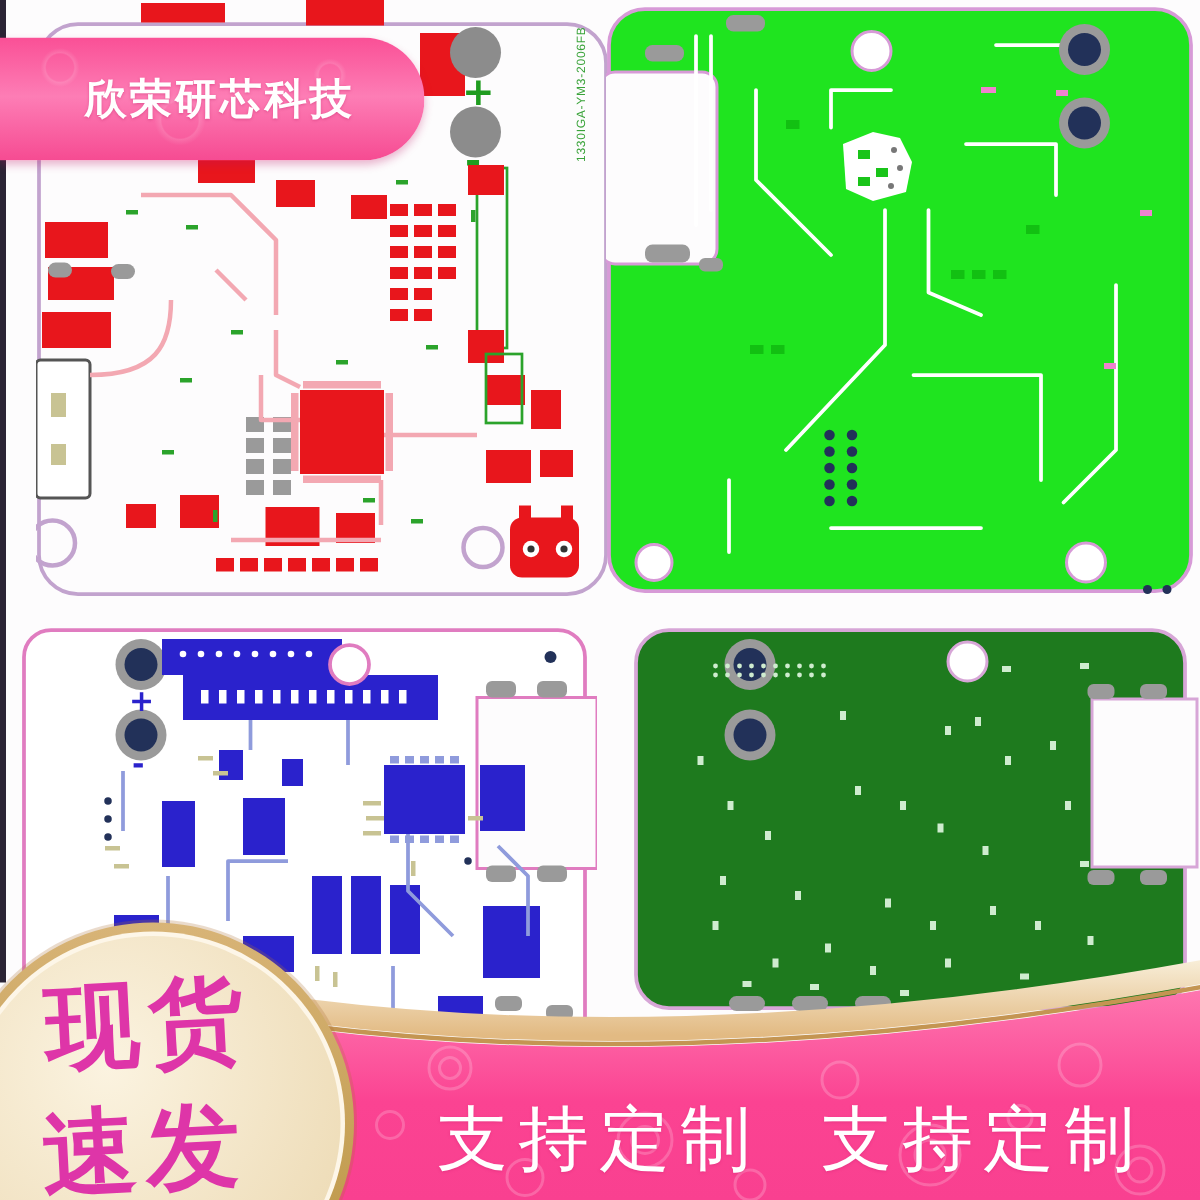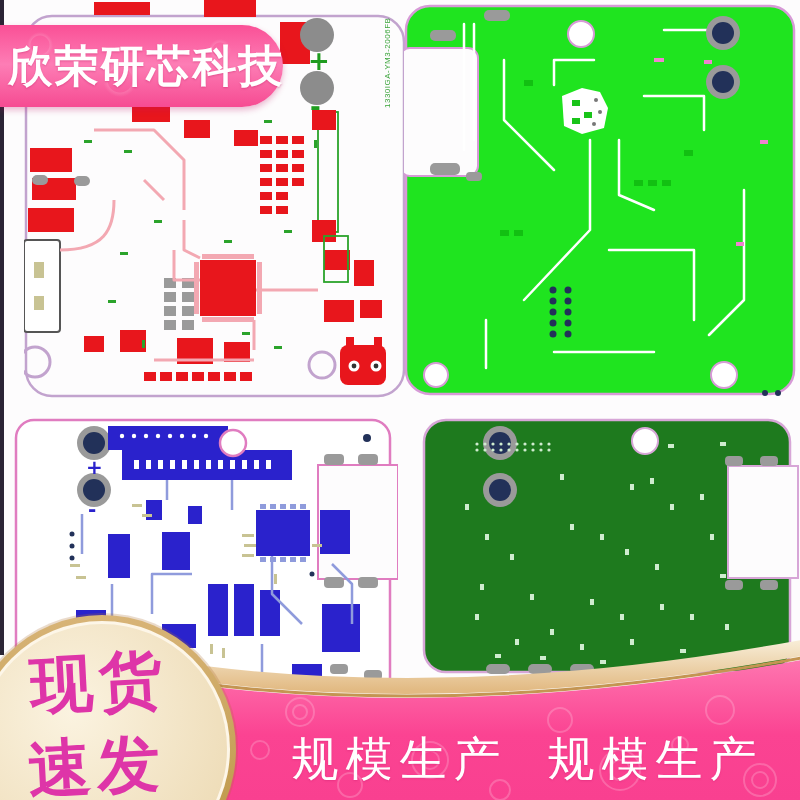--- a/index.html
+++ b/index.html
@@ -29,21 +29,21 @@
     border-radius:0 41px 41px 0;
     background:
       radial-gradient(circle at 40px 20px, transparent 9px, rgba(255,255,255,.13) 10px, transparent 13px),
       radial-gradient(circle at 120px 55px, transparent 12px, rgba(255,255,255,.12) 13px, transparent 17px),
       radial-gradient(circle at 220px 25px, transparent 7px, rgba(255,255,255,.13) 8px, transparent 11px),
       linear-gradient(180deg, var(--banner_pink_top) 0%, var(--banner_pink_mid) 48%, var(--banner_pink_bottom) 100%);
     box-shadow:0 3px 6px rgba(190,20,100,.30);
     display:flex;align-items:center;justify-content:center;
   }
   .brand-banner span{
-    color:var(--white);font-size:44px;font-weight:600;letter-spacing:2px;
+    color:var(--white);font-size:28px;font-weight:600;letter-spacing:2px;
     padding-left:10px;text-shadow:0 1px 2px rgba(180,20,90,.35);white-space:nowrap;
   }
 
   
   .bottom-overlay{position:absolute;left:0;top:600px;z-index:3;}
   .band-fill{fill:url(#tanGrad);}
   .gold-line{stroke:var(--gold_line);stroke-width:3;fill:none;}
   .pink-fill{fill:url(#pinkGrad);}
   .swirl{stroke:rgba(255,255,255,.20);stroke-width:2;fill:none;}
 
@@ -523,21 +523,21 @@
       <circle cx="350" cy="785" r="12"></circle>
         <circle cx="500" cy="790" r="10"></circle>
         <circle cx="680" cy="745" r="8"></circle>
       <circle cx="260" cy="750" r="9"></circle>
     </g>
 
     <path class="band-fill" d="M205,666 Q480,700 812,638 L812,654 Q480,716 205,682 Z"></path>
     <path class="gold-line" d="M205,684 Q480,718 812,656"></path>
   </svg>
 
-  <div class="promo-text">规模生产  规模生产</div>
+  <div class="promo-text">支持定制  支持定制</div>
 
   <svg class="stock-badge" width="280" height="190" viewBox="-35 610 280 190">
     <defs>
       <radialGradient id="creamGrad" cx="0.38" cy="0.35" r="0.8">
         <stop offset="0" stop-color="#fbf3e0"></stop>
           <stop offset="1" stop-color="#ecd9b2"></stop>
       </radialGradient>
       <linearGradient id="rimGrad" x1="0" y1="615" x2="0" y2="880" gradientUnits="userSpaceOnUse">
         <stop offset="0" stop-color="#d8b477"></stop>
           <stop offset="1" stop-color="#b8923f"></stop>

